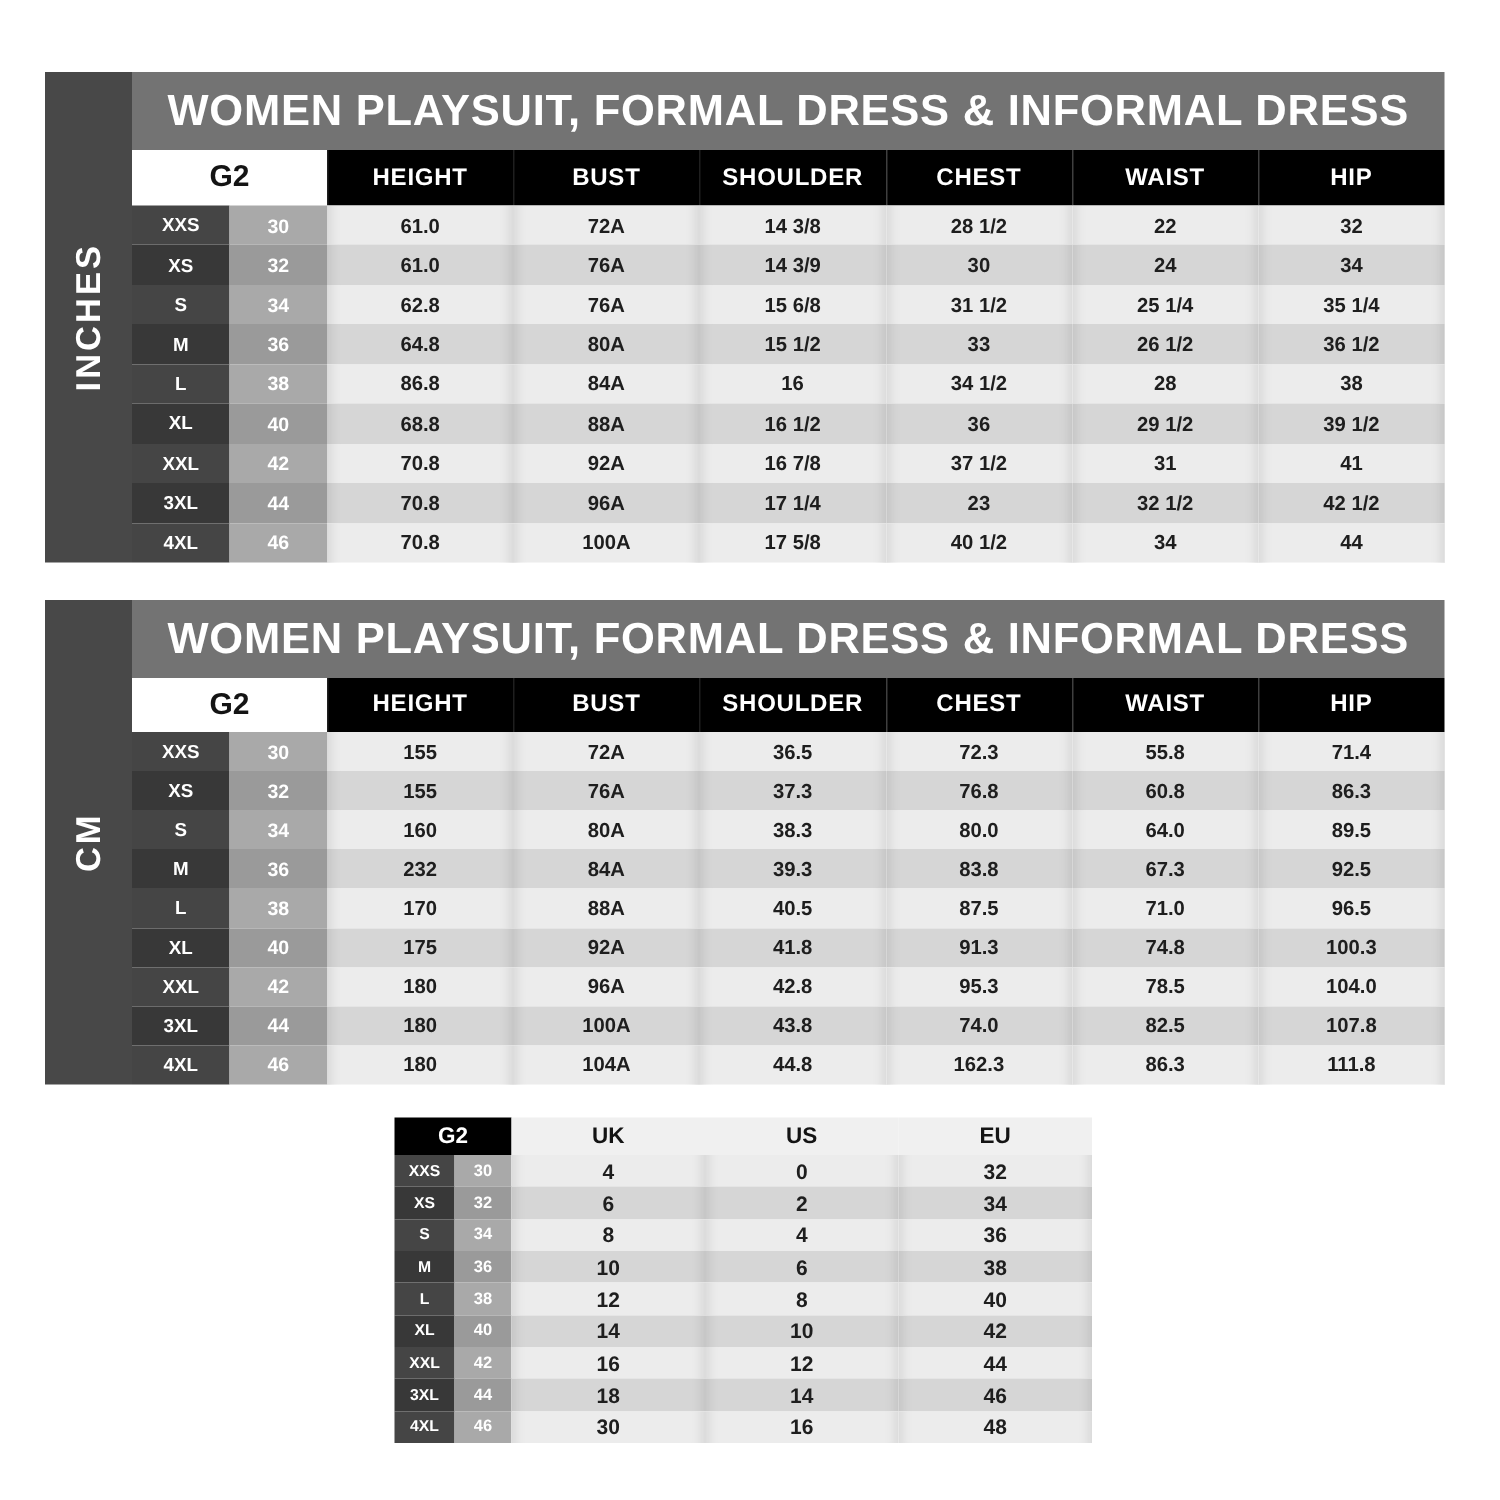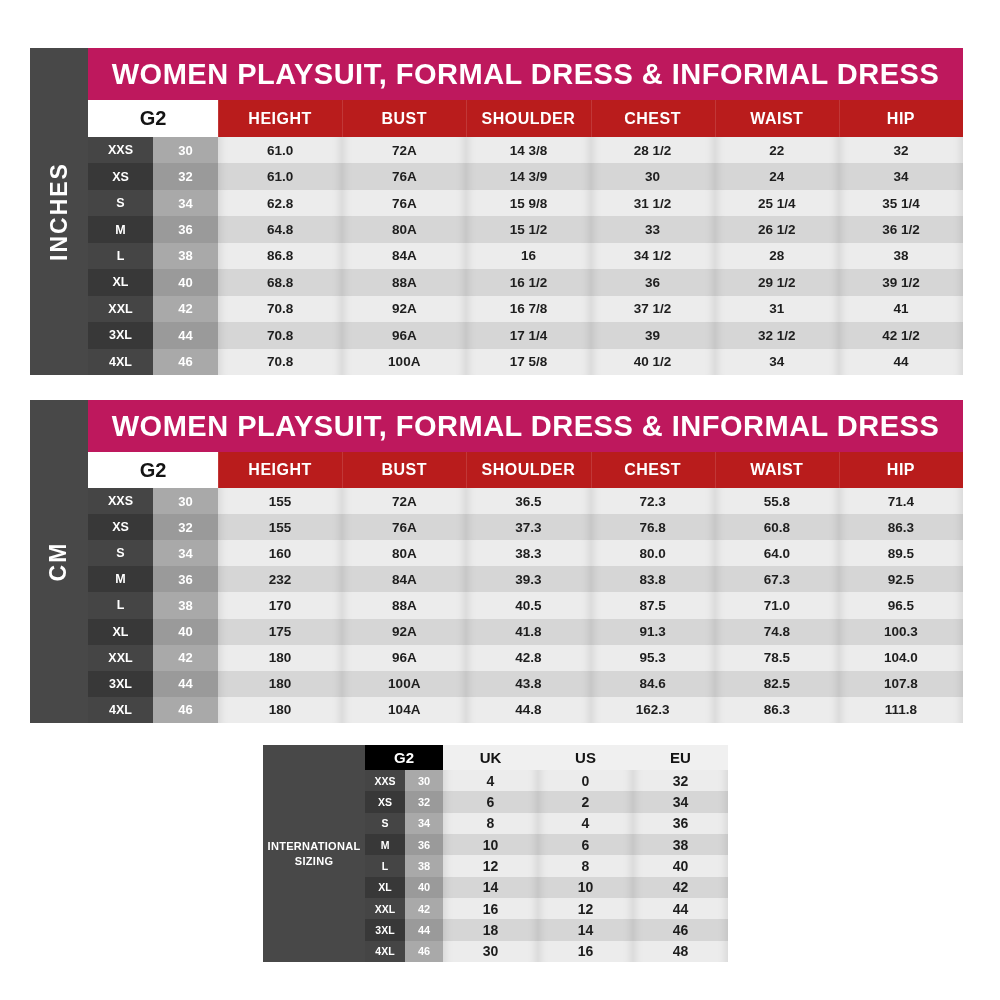--- a/index.html
+++ b/index.html
@@ -19,34 +19,34 @@
     align-items:center; justify-content:center;
   }
   .vtext {
     transform:rotate(-90deg); color:#ffffff; font-weight:bold;
     font-size:23px; letter-spacing:2px; white-space:nowrap;
   }
 
   .table-main { flex:1; display:flex; flex-direction:column; min-width:0; }
 
   .title-bar {
-    height:52px; background:#be185d; color:#ffffff;
+    height:52px; background:#737373; color:#ffffff;
     display:flex; align-items:center; justify-content:center;
     font-size:29px; font-weight:bold; letter-spacing:0.5px;
     white-space:nowrap; overflow:hidden;
   }
 
   .header-row { height:37px; display:flex; }
   #t-cm .header-row { height:36px; }
   .g2-box {
     width:130px; background:#ffffff; color:#141414; font-weight:bold;
     font-size:20px; display:flex; align-items:center; justify-content:center;
   }
   .hcell {
-    flex:1; background:#b91c1c; color:#ffffff; font-weight:bold;
+    flex:1; background:#000000; color:#ffffff; font-weight:bold;
     font-size:16px; letter-spacing:0.5px;
     display:flex; align-items:center; justify-content:center;
     box-shadow: inset 1px 0 0 rgba(255,255,255,0.12);
   }
 
   .rows { flex:1; display:flex; flex-direction:column; }
   .trow { flex:1; display:flex; }
 
   .c-label {
     width:65px; color:#ffffff; font-weight:bold; font-size:12.5px;
@@ -128,21 +128,21 @@
           <div class="c-val">14 3/9</div>
           <div class="c-val">30</div>
           <div class="c-val">24</div>
           <div class="c-val">34</div>
         </div>
         <div class="trow">
           <div class="c-label">S</div>
           <div class="c-num">34</div>
           <div class="c-val">62.8</div>
           <div class="c-val">76A</div>
-          <div class="c-val">15 9/8</div>
+          <div class="c-val">15 6/8</div>
           <div class="c-val">31 1/2</div>
           <div class="c-val">25 1/4</div>
           <div class="c-val">35 1/4</div>
         </div>
         <div class="trow">
           <div class="c-label">M</div>
           <div class="c-num">36</div>
           <div class="c-val">64.8</div>
           <div class="c-val">80A</div>
           <div class="c-val">15 1/2</div>
@@ -179,21 +179,21 @@
           <div class="c-val">37 1/2</div>
           <div class="c-val">31</div>
           <div class="c-val">41</div>
         </div>
         <div class="trow">
           <div class="c-label">3XL</div>
           <div class="c-num">44</div>
           <div class="c-val">70.8</div>
           <div class="c-val">96A</div>
           <div class="c-val">17 1/4</div>
-          <div class="c-val">39</div>
+          <div class="c-val">23</div>
           <div class="c-val">32 1/2</div>
           <div class="c-val">42 1/2</div>
         </div>
         <div class="trow">
           <div class="c-label">4XL</div>
           <div class="c-num">46</div>
           <div class="c-val">70.8</div>
           <div class="c-val">100A</div>
           <div class="c-val">17 5/8</div>
           <div class="c-val">40 1/2</div>
@@ -289,43 +289,39 @@
           <div class="c-val">95.3</div>
           <div class="c-val">78.5</div>
           <div class="c-val">104.0</div>
         </div>
         <div class="trow">
           <div class="c-label">3XL</div>
           <div class="c-num">44</div>
           <div class="c-val">180</div>
           <div class="c-val">100A</div>
           <div class="c-val">43.8</div>
-          <div class="c-val">84.6</div>
+          <div class="c-val">74.0</div>
           <div class="c-val">82.5</div>
           <div class="c-val">107.8</div>
         </div>
         <div class="trow">
           <div class="c-label">4XL</div>
           <div class="c-num">46</div>
           <div class="c-val">180</div>
           <div class="c-val">104A</div>
           <div class="c-val">44.8</div>
           <div class="c-val">162.3</div>
           <div class="c-val">86.3</div>
           <div class="c-val">111.8</div>
         </div>
       </div>
   </div>
 </div>
 
 <div id="t-intl">
-  <div class="intl-block">
-    <div>INTERNATIONAL</div>
-    <div>SIZING</div>
-  </div>
   <div class="intl-main">
     <div class="intl-header">
       <div class="g2-box-dark">G2</div>
       <div class="intl-hcell">UK</div>
       <div class="intl-hcell">US</div>
       <div class="intl-hcell">EU</div>
     </div>
     <div class="rows">
         <div class="trow">
           <div class="c-label">XXS</div>

